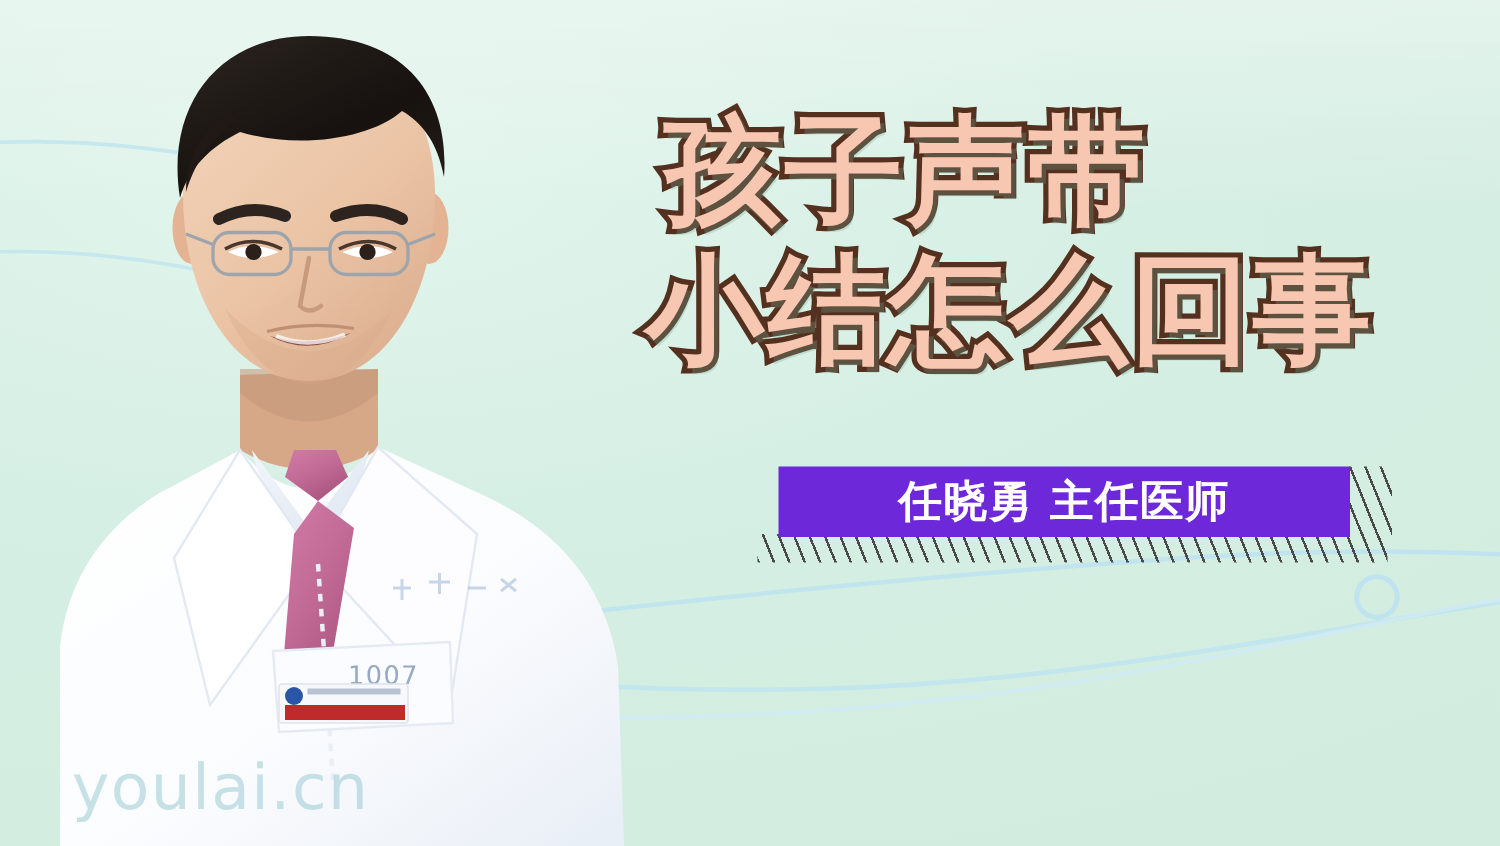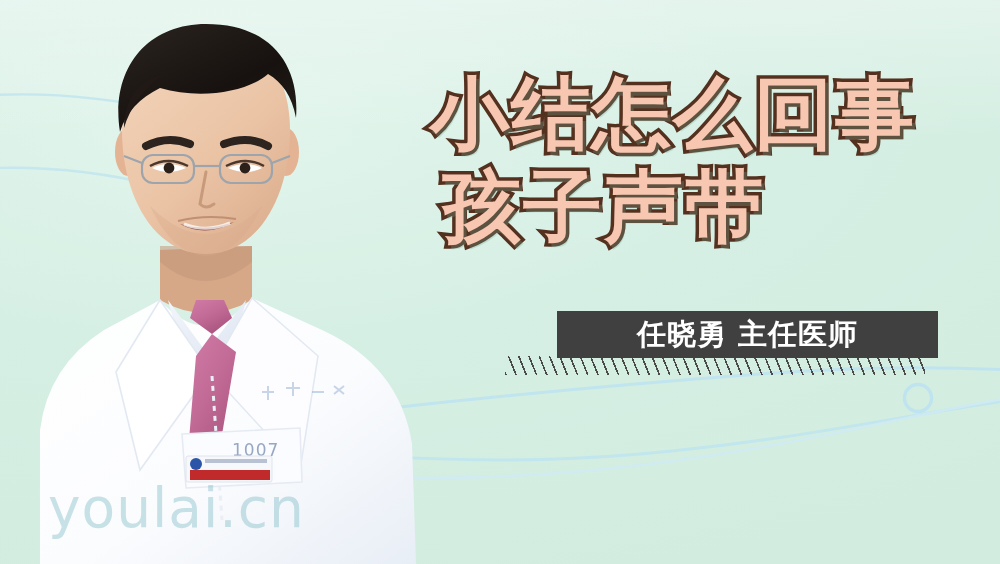--- a/index.html
+++ b/index.html
@@ -89,25 +89,24 @@
   .hatch-right {
     left: 898px; top: 311px;
     width: 30px; height: 48px;
   }
 
   
   .name-banner {
     position: absolute;
     left: 519px; top: 311px;
     width: 381px; height: 47px;
-    background: #404040;
+    background: #6d28d9;
     display: flex;
     align-items: center;
     justify-content: center;
-    margin-left: 38px;
   }
   .name-banner .nb-text {
     font-family: "DejaVu Sans", "Liberation Sans", sans-serif;
     color: #ffffff;
     font-weight: 700;
     font-size: 29px;
     letter-spacing: 1px;
     white-space: nowrap;
   }
 
@@ -123,23 +122,23 @@
     color: #2f3436;
     font-size: 27px;
     line-height: 41px;
     letter-spacing: 0.5px;
     white-space: nowrap;
   }
 
   
   .watermark {
     position: absolute;
-    left: 48px; top: 476px;
-    font-family: "DejaVu Sans", "Liberation Sans", sans-serif;
-    font-size: 55px;
+    left: 48px; top: 500px;
+    font-family: "DejaVu Sans", "Liberation Sans", sans-serif;
+    font-size: 42px;
     letter-spacing: 1px;
     color: rgba(120, 185, 195, 0.40);
     font-weight: 400;
   }
 </style>
 </head>
 <body>
 
 <div id="poster">
 
@@ -267,22 +266,22 @@
         <path d="M180 224 Q206 238, 234 222 Q206 232, 180 224 Z" fill="#8b4a46"></path>
         <path d="M184 224 Q206 233, 230 223" stroke="#ffffff" stroke-width="3" fill="none" opacity=".75"></path>
         <path d="M178 221 Q206 214, 236 219" stroke="#c08f74" stroke-width="2" fill="none"></path>
 
         <path d="M150 206 Q206 262, 262 206 Q240 254, 206 256 Q172 254, 150 206 Z" fill="#d7a98a" opacity=".35"></path>
       </g>
     </svg>
   </div>
 
   <div class="title-block">
+    <div class="title-line l1">孩子声带</div>
     <div class="title-line l2">小结怎么回事</div>
-    <div class="title-line l1">孩子声带</div>
   </div>
 
   <div class="hatch hatch-under"></div>
   <div class="hatch hatch-right"></div>
 
   <div class="name-banner">
     <span class="nb-text">任晓勇  主任医师</span>
   </div>
 
   <div class="affil">

